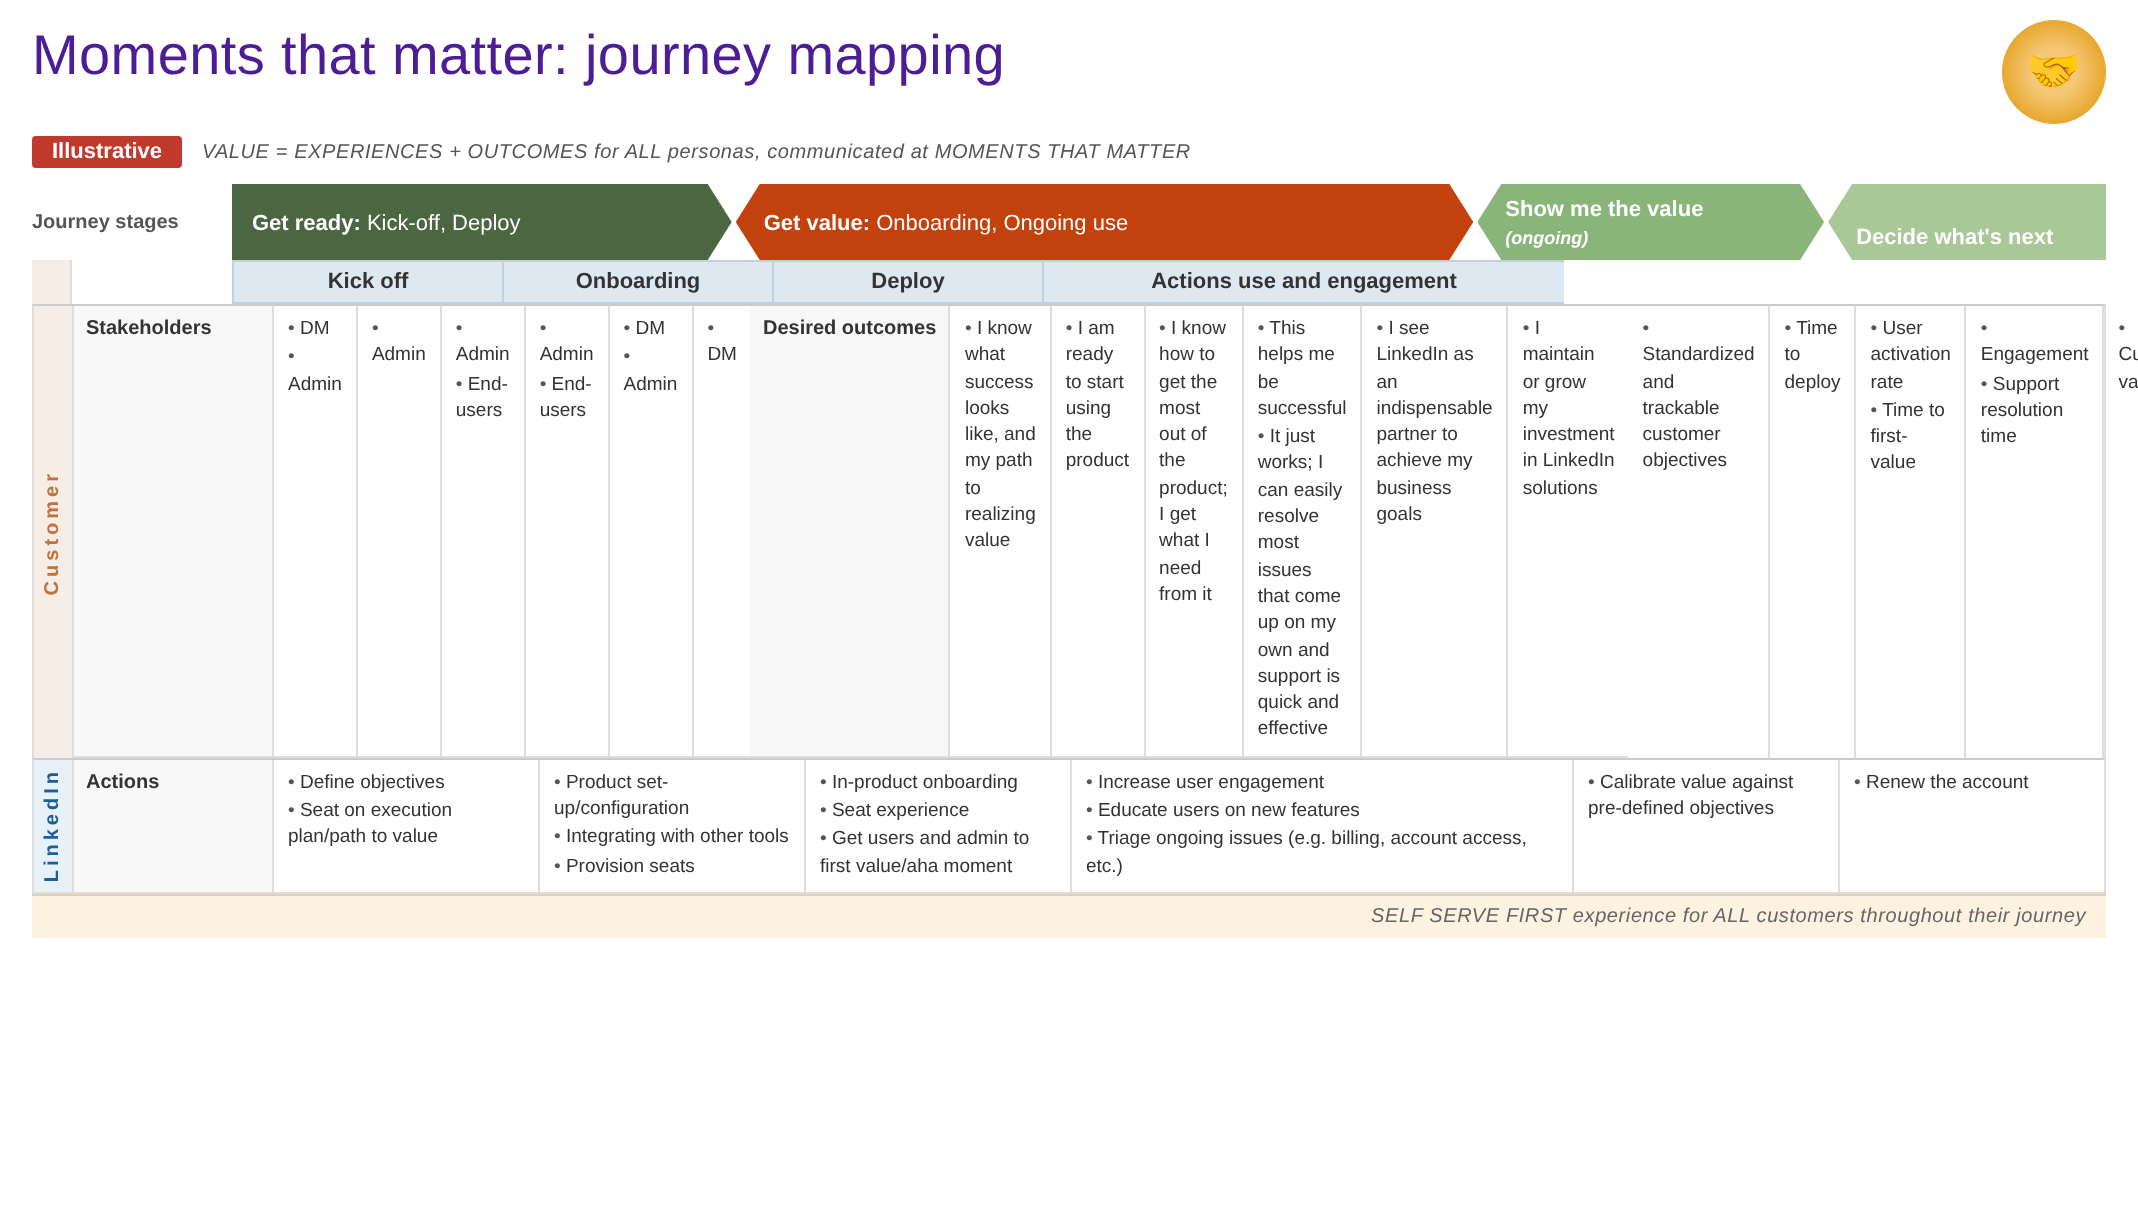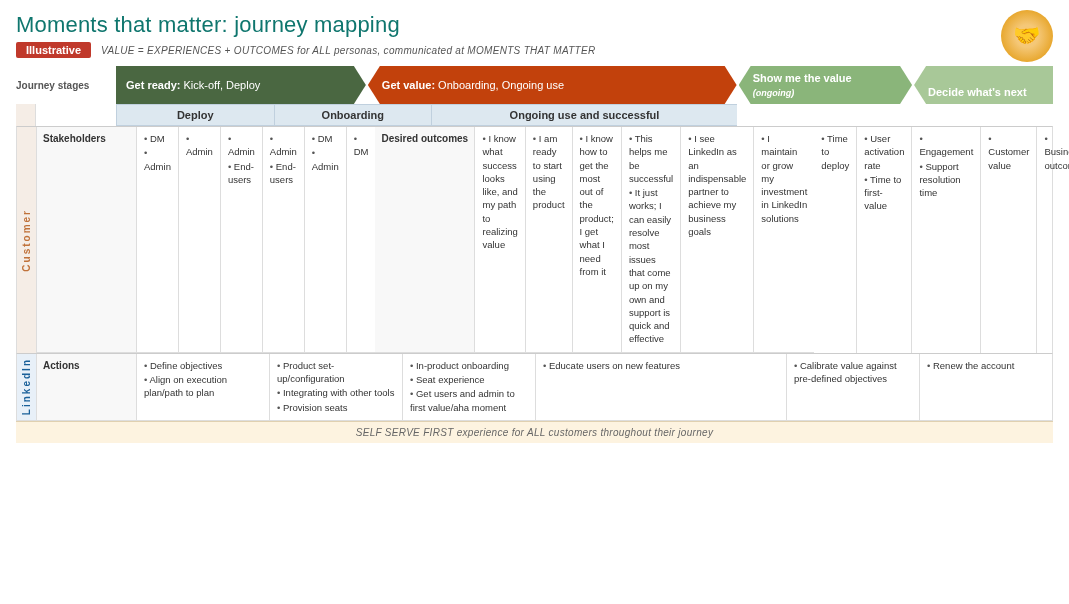--- a/index.html
+++ b/index.html
@@ -10,24 +10,24 @@
       min-height: 604px;
       overflow: hidden;
     }
     .page {
       width: 1069px;
       min-height: 604px;
       padding: 12px 16px 12px 16px;
       position: relative;
     }
     .page-title {
-      font-size: 22px;
+      font-size: 28px;
       font-weight: 300;
-      color: #0f766e;
-      margin-bottom: 4px;
+      color: #4c1d95;
+      margin-bottom: 24px;
       letter-spacing: 0.2px;
     }
     .logo {
       position: absolute;
       top: 10px;
       right: 16px;
       width: 52px;
       height: 52px;
       border-radius: 50%;
       background: radial-gradient(circle, #f5c878 30%, #e8a830 70%);
@@ -185,21 +185,21 @@
       color: #1a6099;
     }
     .rows-group {
       flex: 1;
       display: flex;
       flex-direction: row;
     }
     
     .bottom-note {
       background: #fdf3e0;
-      text-align: center;
+      text-align: right;
       font-size: 10px;
       color: #666;
       padding: 5px 10px;
       border-top: 1px solid #e0d0b0;
       font-style: italic;
       letter-spacing: 0.3px;
     }
   </style>
 </head>
 <body>
@@ -241,23 +241,24 @@
       </div>
     </div>
   </div>
 
   <div class="col-headers-row">
     <div class="row-label-col" style="display:flex;">
       <div style="width:20px; background:#f5ede6; border-right:1px solid #ddd;"></div>
       <div style="flex:1;"></div>
     </div>
     <div class="col-headers">
+      <div class="col-header">Kick off</div>
+      <div class="col-header">Onboarding</div>
       <div class="col-header">Deploy</div>
-      <div class="col-header">Onboarding</div>
-      <div class="col-header wide">Ongoing use and successful</div>
+      <div class="col-header wide">Actions use and engagement</div>
       <div class="col-header" style="background:#fff; border-color:transparent;"></div>
       <div class="col-header" style="background:#fff; border-color:transparent;"></div>
     </div>
   </div>
 
   <div class="section-side" style="border:1px solid #ddd; border-top: 1px solid #ccc; border-bottom:none;">
     <div class="side-label-cell">
       <span>Customer</span>
     </div>
     <div class="rows-group">
@@ -331,20 +332,25 @@
         <div class="grid-cell">
             <ul>
               <li>I maintain or grow my investment in LinkedIn solutions</li>
             </ul>
           </div>
       </div>
 
       <div class="grid-row">
         <div class="grid-cell">
             <ul>
+              <li>Standardized and trackable customer objectives</li>
+            </ul>
+          </div>
+        <div class="grid-cell">
+            <ul>
               <li>Time to deploy</li>
             </ul>
           </div>
         <div class="grid-cell">
             <ul>
               <li>User activation rate</li>
               <li>Time to first-value</li>
             </ul>
           </div>
         <div class="grid-cell wide">
@@ -371,40 +377,42 @@
     <div class="side-label-cell linkedin-color">
       <span>LinkedIn</span>
     </div>
     <div class="rows-group">
 
       <div class="grid-row">
         <div class="row-label">Actions</div>
         <div class="grid-cell">
             <ul>
               <li>Define objectives</li>
-              <li>Align on execution plan/path to plan</li>
+              <li>Seat on execution plan/path to value</li>
             </ul>
           </div>
         <div class="grid-cell">
             <ul>
               <li>Product set-up/configuration</li>
               <li>Integrating with other tools</li>
               <li>Provision seats</li>
             </ul>
           </div>
         <div class="grid-cell">
             <ul>
               <li>In-product onboarding</li>
               <li>Seat experience</li>
               <li>Get users and admin to first value/aha moment</li>
             </ul>
           </div>
         <div class="grid-cell wide">
             <ul>
+              <li>Increase user engagement</li>
               <li>Educate users on new features</li>
+              <li>Triage ongoing issues (e.g. billing, account access, etc.)</li>
             </ul>
           </div>
         <div class="grid-cell">
             <ul>
               <li>Calibrate value against pre-defined objectives</li>
             </ul>
           </div>
         <div class="grid-cell">
             <ul>
               <li>Renew the account</li>

